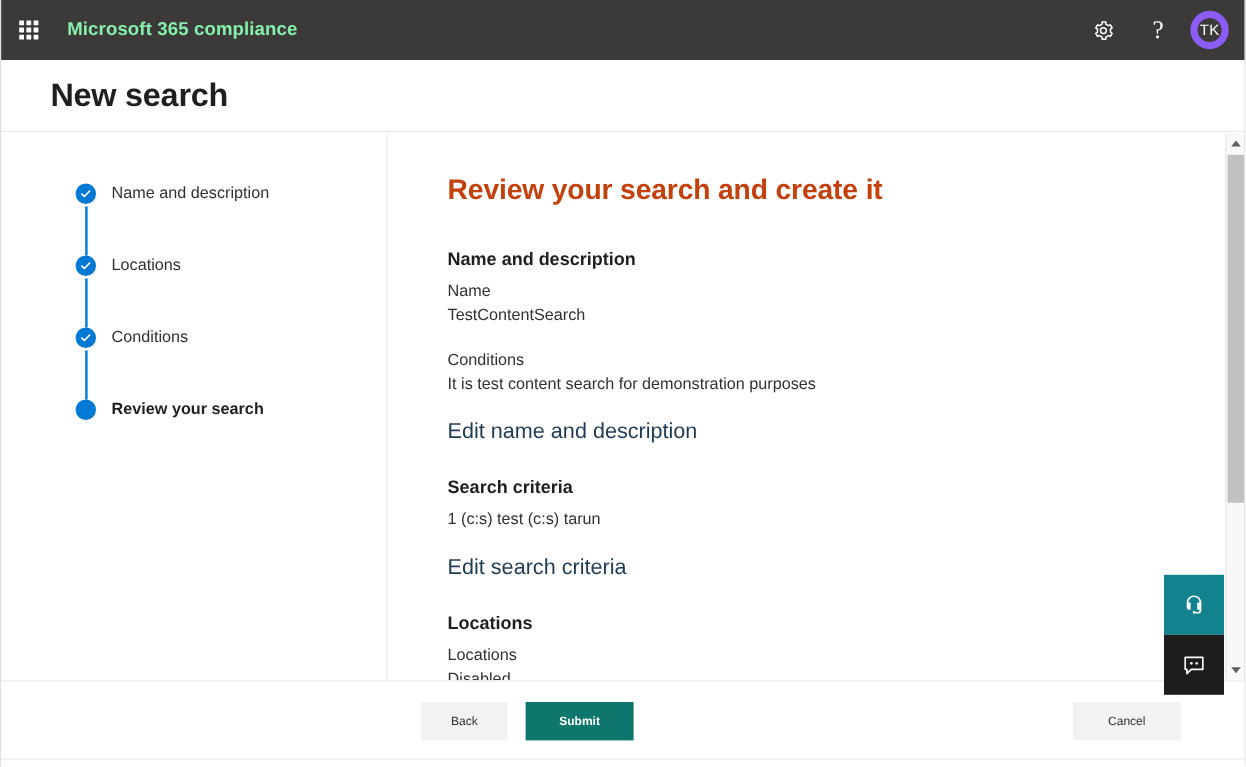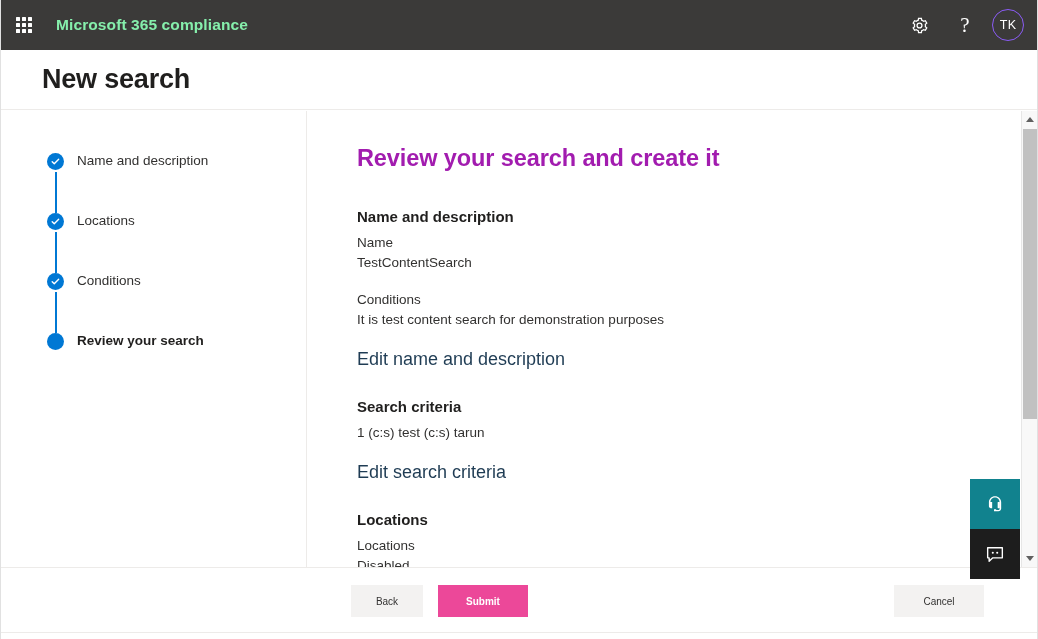--- a/index.html
+++ b/index.html
@@ -80,21 +80,21 @@
   .suite-btn svg { display: block; }
   .help-glyph {
     color: #ffffff;
     font-size: 21px;
     line-height: 1;
     font-family: "Liberation Serif", serif;
   }
   .avatar {
     width: 32px; height: 32px;
     border-radius: 50%;
-    border: 1px solid #8b5cf6;
+    border: 6px solid #8b5cf6;
     color: #ffffff;
     font-size: 12.5px;
     letter-spacing: 0.3px;
     display: flex;
     align-items: center;
     justify-content: center;
     margin-right: 14px;
     margin-left: 4px;
     cursor: pointer;
   }
@@ -114,21 +114,21 @@
     margin-left: 42px;
     font-size: 27px;
     font-weight: bold;
     color: #201f1e;
     letter-spacing: -0.2px;
   }
 
   
   .body-area {
     position: absolute;
-    top: 111px; left: 0;
+    top: 111px; left: 16px;
     width: 926px;
     height: 456px;
     background: #ffffff;
   }
 
   .wizard-rail {
     position: absolute;
     top: 0; left: 0;
     width: 307px;
     height: 456px;
@@ -197,21 +197,21 @@
     overflow: hidden;
     background: #ffffff;
   }
   .main-inner {
     padding: 34px 0 0 49px;
   }
 
   .review-heading {
     font-size: 23.5px;
     font-weight: bold;
-    color: #a21caf;
+    color: #c2410c;
     letter-spacing: -0.1px;
     margin-bottom: 36px;
   }
 
   .section-heading {
     font-size: 15px;
     font-weight: bold;
     color: #201f1e;
     margin-bottom: 10px;
   }
@@ -318,21 +318,21 @@
     left: 351px;
     top: 17px;
     min-width: 72px;
     background: #f3f2f1;
     color: #323130;
   }
   .btn-submit {
     left: 438px;
     top: 17px;
     min-width: 90px;
-    background: #ec4899;
+    background: #0f766e;
     color: #ffffff;
     font-weight: bold;
   }
   .btn-cancel {
     left: 894px;
     top: 17px;
     min-width: 90px;
     background: #f3f2f1;
     color: #323130;
   }

